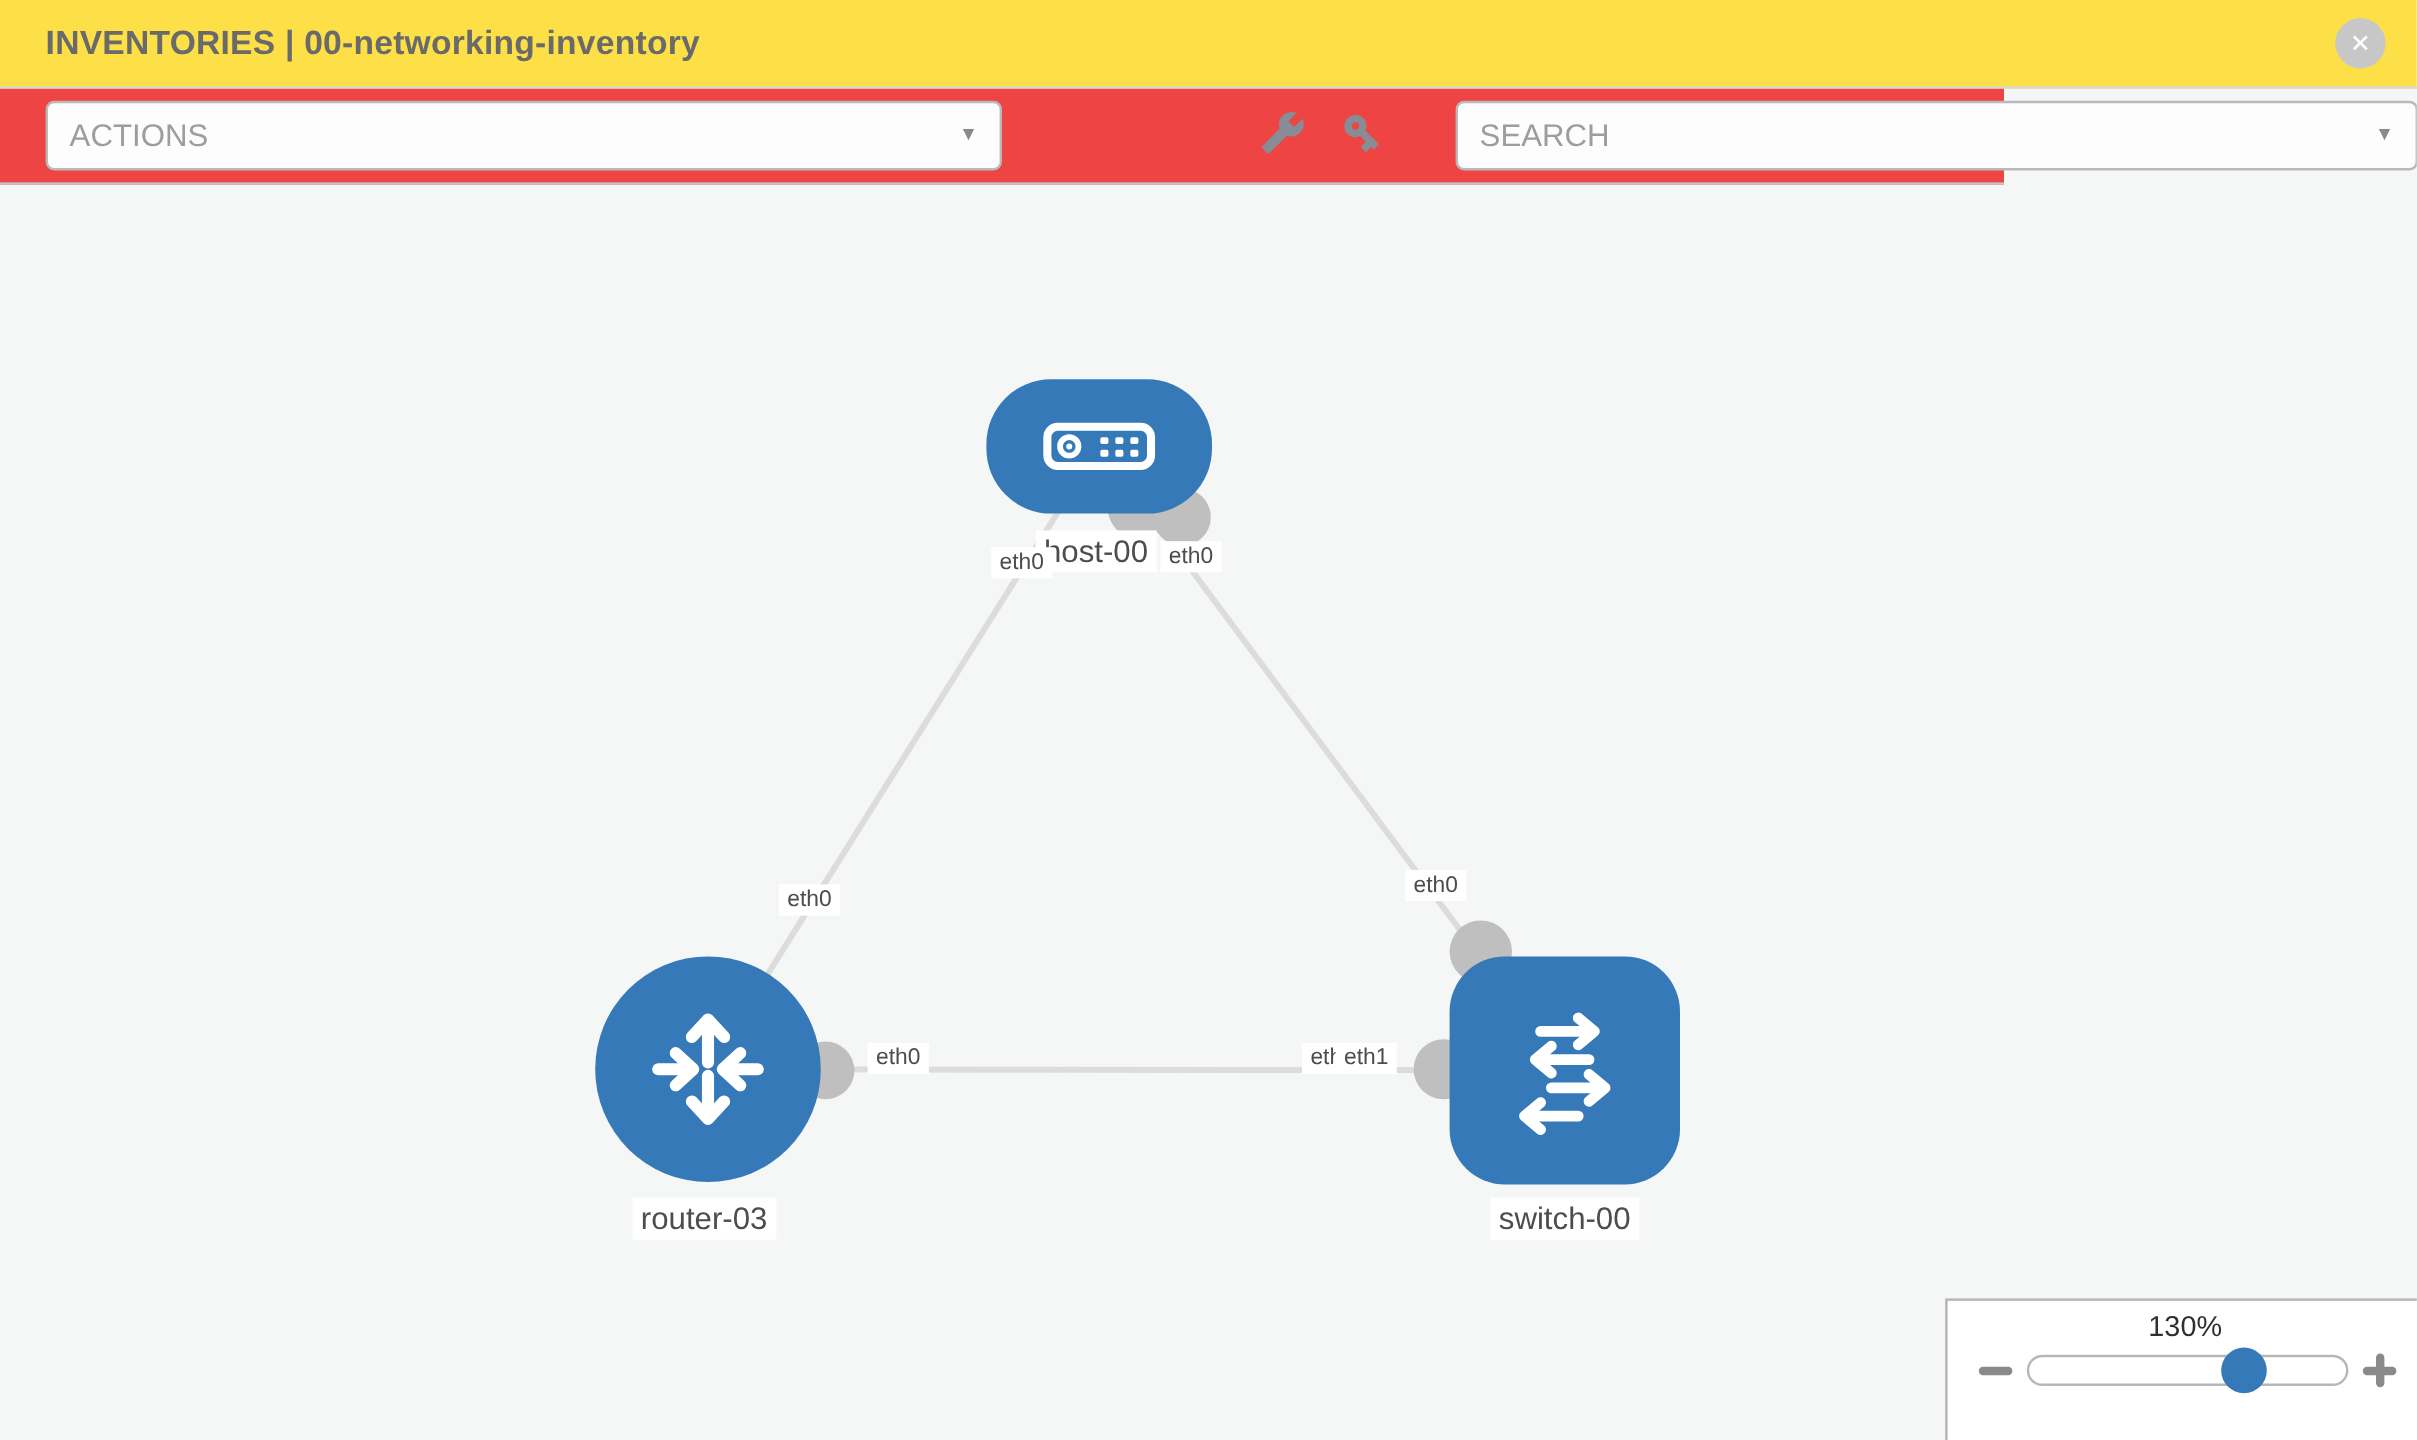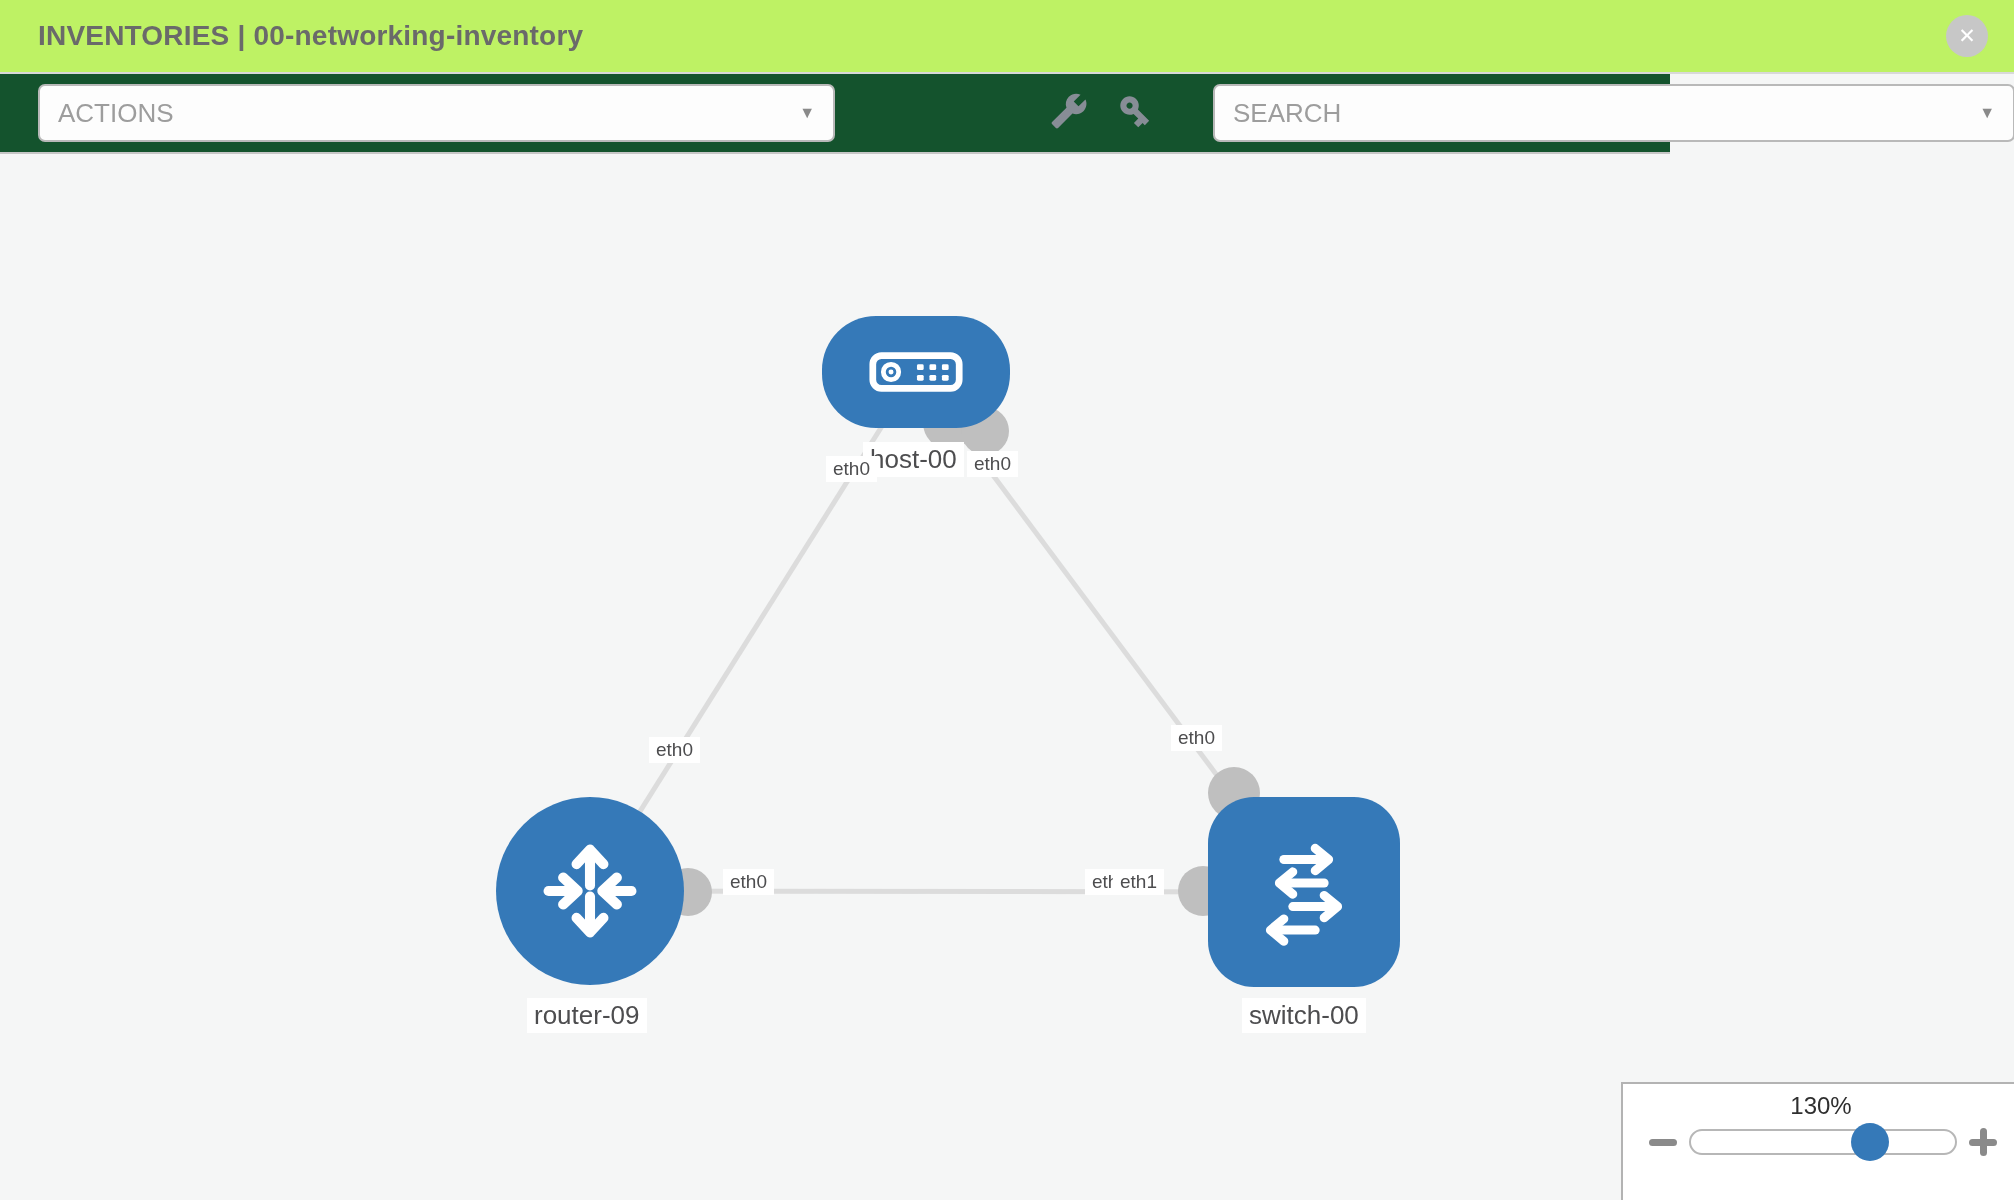--- a/index.html
+++ b/index.html
@@ -3,30 +3,30 @@
 <meta charset="utf-8">
 <style>
   html,body{margin:0;padding:0;}
   body{
     width:2014px;height:1200px;position:relative;overflow:hidden;
     background:#f5f6f6;
     font-family:"Liberation Sans","DejaVu Sans",sans-serif;
   }
 
   
-  .header{position:absolute;top:0;left:0;width:2014px;height:72px;background:#bef264;
+  .header{position:absolute;top:0;left:0;width:2014px;height:72px;background:#fde047;
           border-bottom:2px solid #d9d9d9;z-index:10;}
   .title{position:absolute;left:38px;top:50%;transform:translateY(-50%);
          font-size:28px;font-weight:bold;color:#6a6a6a;letter-spacing:.2px;}
   .close-btn{position:absolute;right:26px;top:15px;width:42px;height:42px;border-radius:50%;
              background:#c7c7c7;color:#ffffff;display:flex;align-items:center;justify-content:center;
              font-size:21px;font-weight:bold;cursor:pointer;user-select:none;}
 
   
-  .toolbar{position:absolute;top:74px;left:0;width:1670px;height:78px;background:#14532d;
+  .toolbar{position:absolute;top:74px;left:0;width:1670px;height:78px;background:#ef4444;
            border-bottom:2px solid #c6c6c6;z-index:10;}
   .select-box{position:absolute;top:10px;height:58px;background:#fdfdfd;border:2px solid #b9b9b9;
               border-radius:7px;box-sizing:border-box;display:flex;align-items:center;
               padding:0 18px;font-size:26px;color:#9d9d9d;cursor:pointer;}
   .actions-box{left:38px;width:797px;}
   .search-box{left:1183px;width:802px;margin-left:30px;}
   .caret{margin-left:auto;font-size:16px;color:#8a8a8a;}
   .tool-icon{position:absolute;top:50%;transform:translateY(-50%);cursor:pointer;}
   .wrench-pos{left:1050px;}
   .key-pos{left:1114px;}
@@ -129,21 +129,21 @@
     <path d="M68 42 L32 42"></path>
       <path d="M40 32 L28 42 L40 52"></path>
     <path d="M40 63 L76 63"></path>
       <path d="M68 53 L80 63 L68 73"></path>
     <path d="M60 84 L24 84"></path>
       <path d="M32 74 L20 84 L32 94"></path>
   </svg>
 </div>
 
 <div class="chip node-label label-host">host-00</div>
-<div class="chip node-label label-router">router-09</div>
+<div class="chip node-label label-router">router-03</div>
 <div class="chip node-label label-switch">switch-00</div>
 
 <div class="chip if-label if-host-left">eth0</div>
 <div class="chip if-label if-host-right">eth0</div>
 <div class="chip if-label if-router-top">eth0</div>
 <div class="chip if-label if-switch-top">eth0</div>
 <div class="chip if-label if-router-right">eth0</div>
 <div class="chip if-label if-under if-switch-left-under">eth0</div>
 <div class="chip if-label if-switch-left">eth1</div>
 

